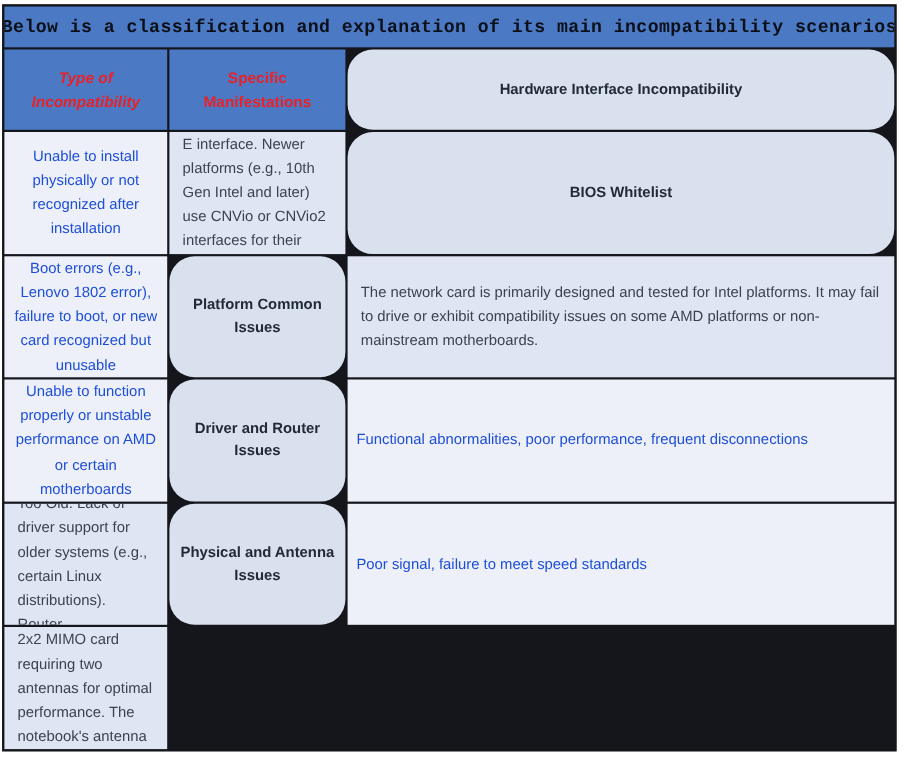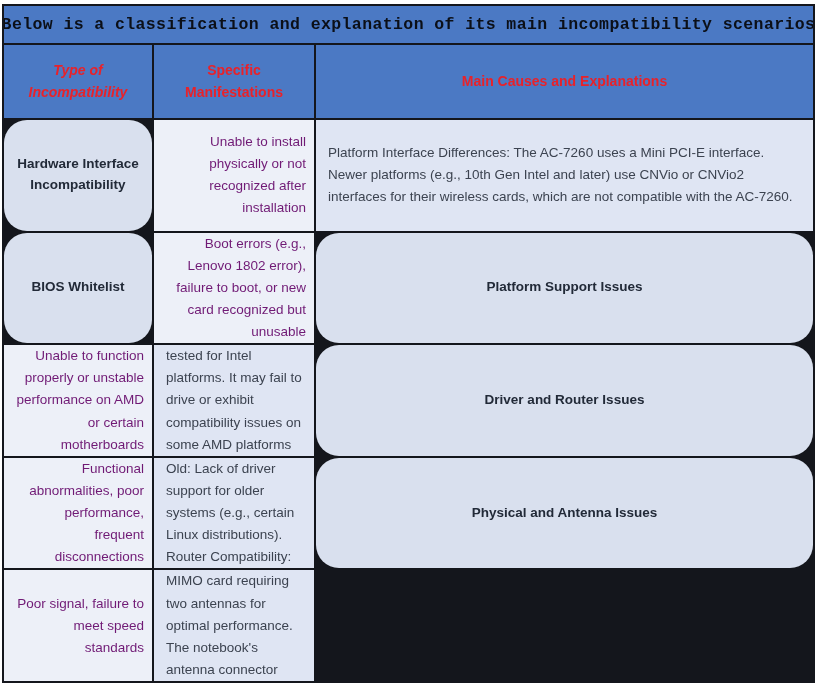--- a/index.html
+++ b/index.html
@@ -70,25 +70,25 @@
     text-align: center;
     color: #222a38;
     font-weight: bold;
     font-size: 13.5px;
     line-height: 1.55;
     padding: 0 8px;
     border-radius: 23px;
   }
   .manif-cell {
     background: #edf0f8;
-    color: #701a75;
+    color: #1d4ed8;
     font-size: 13.5px;
     line-height: 1.64;
     padding: 4px 8px;
-    text-align: right;
+    text-align: center;
   }
   .causes-cell {
     background: #dfe5f3;
     color: #3c4350;
     font-size: 13.5px;
     line-height: 1.64;
     padding: 6px 12px;
     text-align: left;
   }
 </style>
@@ -97,32 +97,31 @@
 
 <div class="stage">
   <div class="tbl">
 
     <div class="cell title-cell">
       <span class="title-text">Below is a classification and explanation of its main incompatibility scenarios</span>
     </div>
 
     <div class="cell head-cell italic">Type of Incompatibility</div>
     <div class="cell head-cell">Specific Manifestations</div>
-    <div class="cell head-cell">Main Causes and Explanations</div>
 
     <div class="cell type-cell">Hardware Interface Incompatibility</div>
     <div class="cell manif-cell">Unable to install physically or not recognized after installation</div>
     <div class="cell causes-cell">Platform Interface Differences: The AC-7260 uses a Mini PCI-E interface. Newer platforms (e.g., 10th Gen Intel and later) use CNVio or CNVio2 interfaces for their wireless cards, which are not compatible with the AC-7260.</div>
 
     <div class="cell type-cell">BIOS Whitelist</div>
     <div class="cell manif-cell">Boot errors (e.g., Lenovo 1802 error), failure to boot, or new card recognized but unusable</div>
 
-    <div class="cell type-cell">Platform Support Issues</div>
+    <div class="cell type-cell">Platform Common Issues</div>
+    <div class="cell causes-cell">The network card is primarily designed and tested for Intel platforms. It may fail to drive or exhibit compatibility issues on some AMD platforms or non-mainstream motherboards.</div>
     <div class="cell manif-cell">Unable to function properly or unstable performance on AMD or certain motherboards</div>
-    <div class="cell causes-cell">The network card is primarily designed and tested for Intel platforms. It may fail to drive or exhibit compatibility issues on some AMD platforms or non-mainstream motherboards.</div>
 
     <div class="cell type-cell">Driver and Router Issues</div>
     <div class="cell manif-cell">Functional abnormalities, poor performance, frequent disconnections</div>
     <div class="cell causes-cell">OS Too New: Official optimized drivers may not be available for the latest OS (e.g., Windows 11). OS Too Old: Lack of driver support for older systems (e.g., certain Linux distributions). Router Compatibility: May have compatibility issues with older 802.11n routers, leading to reduced speed.</div>
 
     <div class="cell type-cell">Physical and Antenna Issues</div>
     <div class="cell manif-cell">Poor signal, failure to meet speed standards</div>
     <div class="cell causes-cell">The device has only one antenna, while the AC-7260 is a 2x2 MIMO card requiring two antennas for optimal performance. The notebook's antenna connector type (IPX) may not match the card's interface.</div>
 
   </div>

